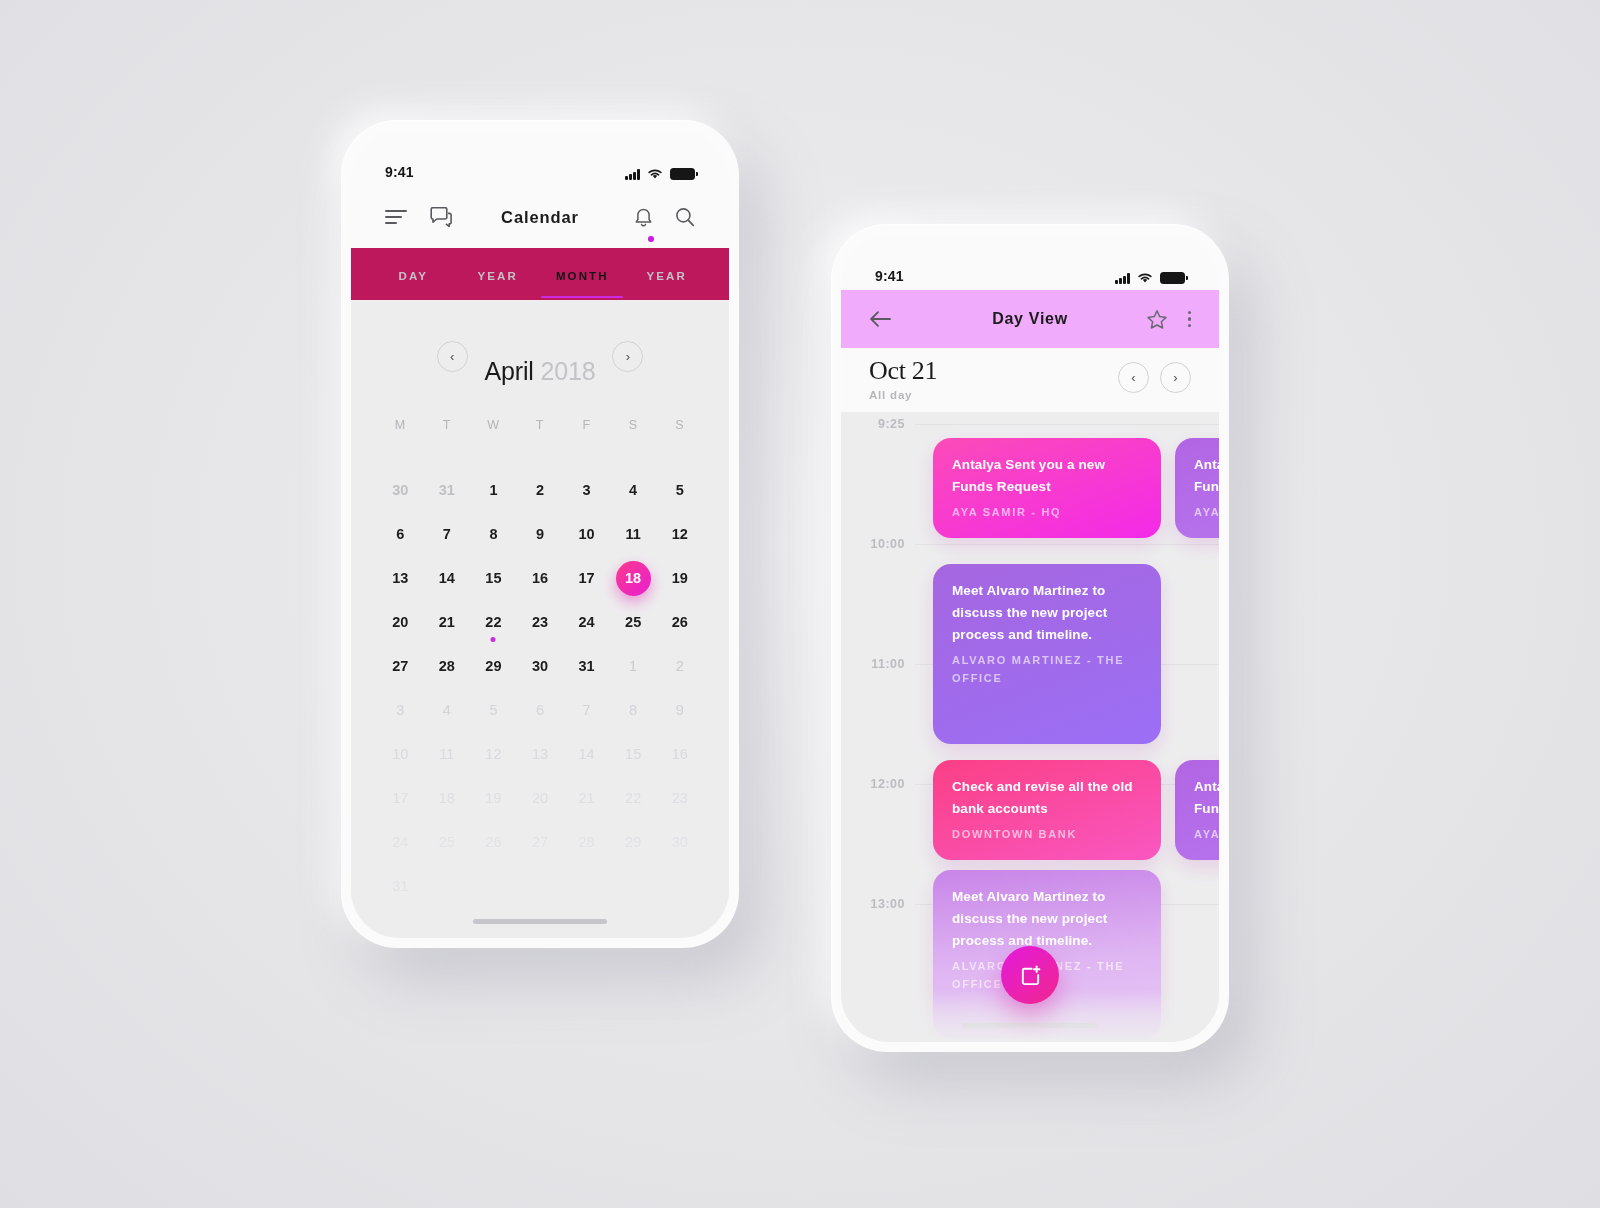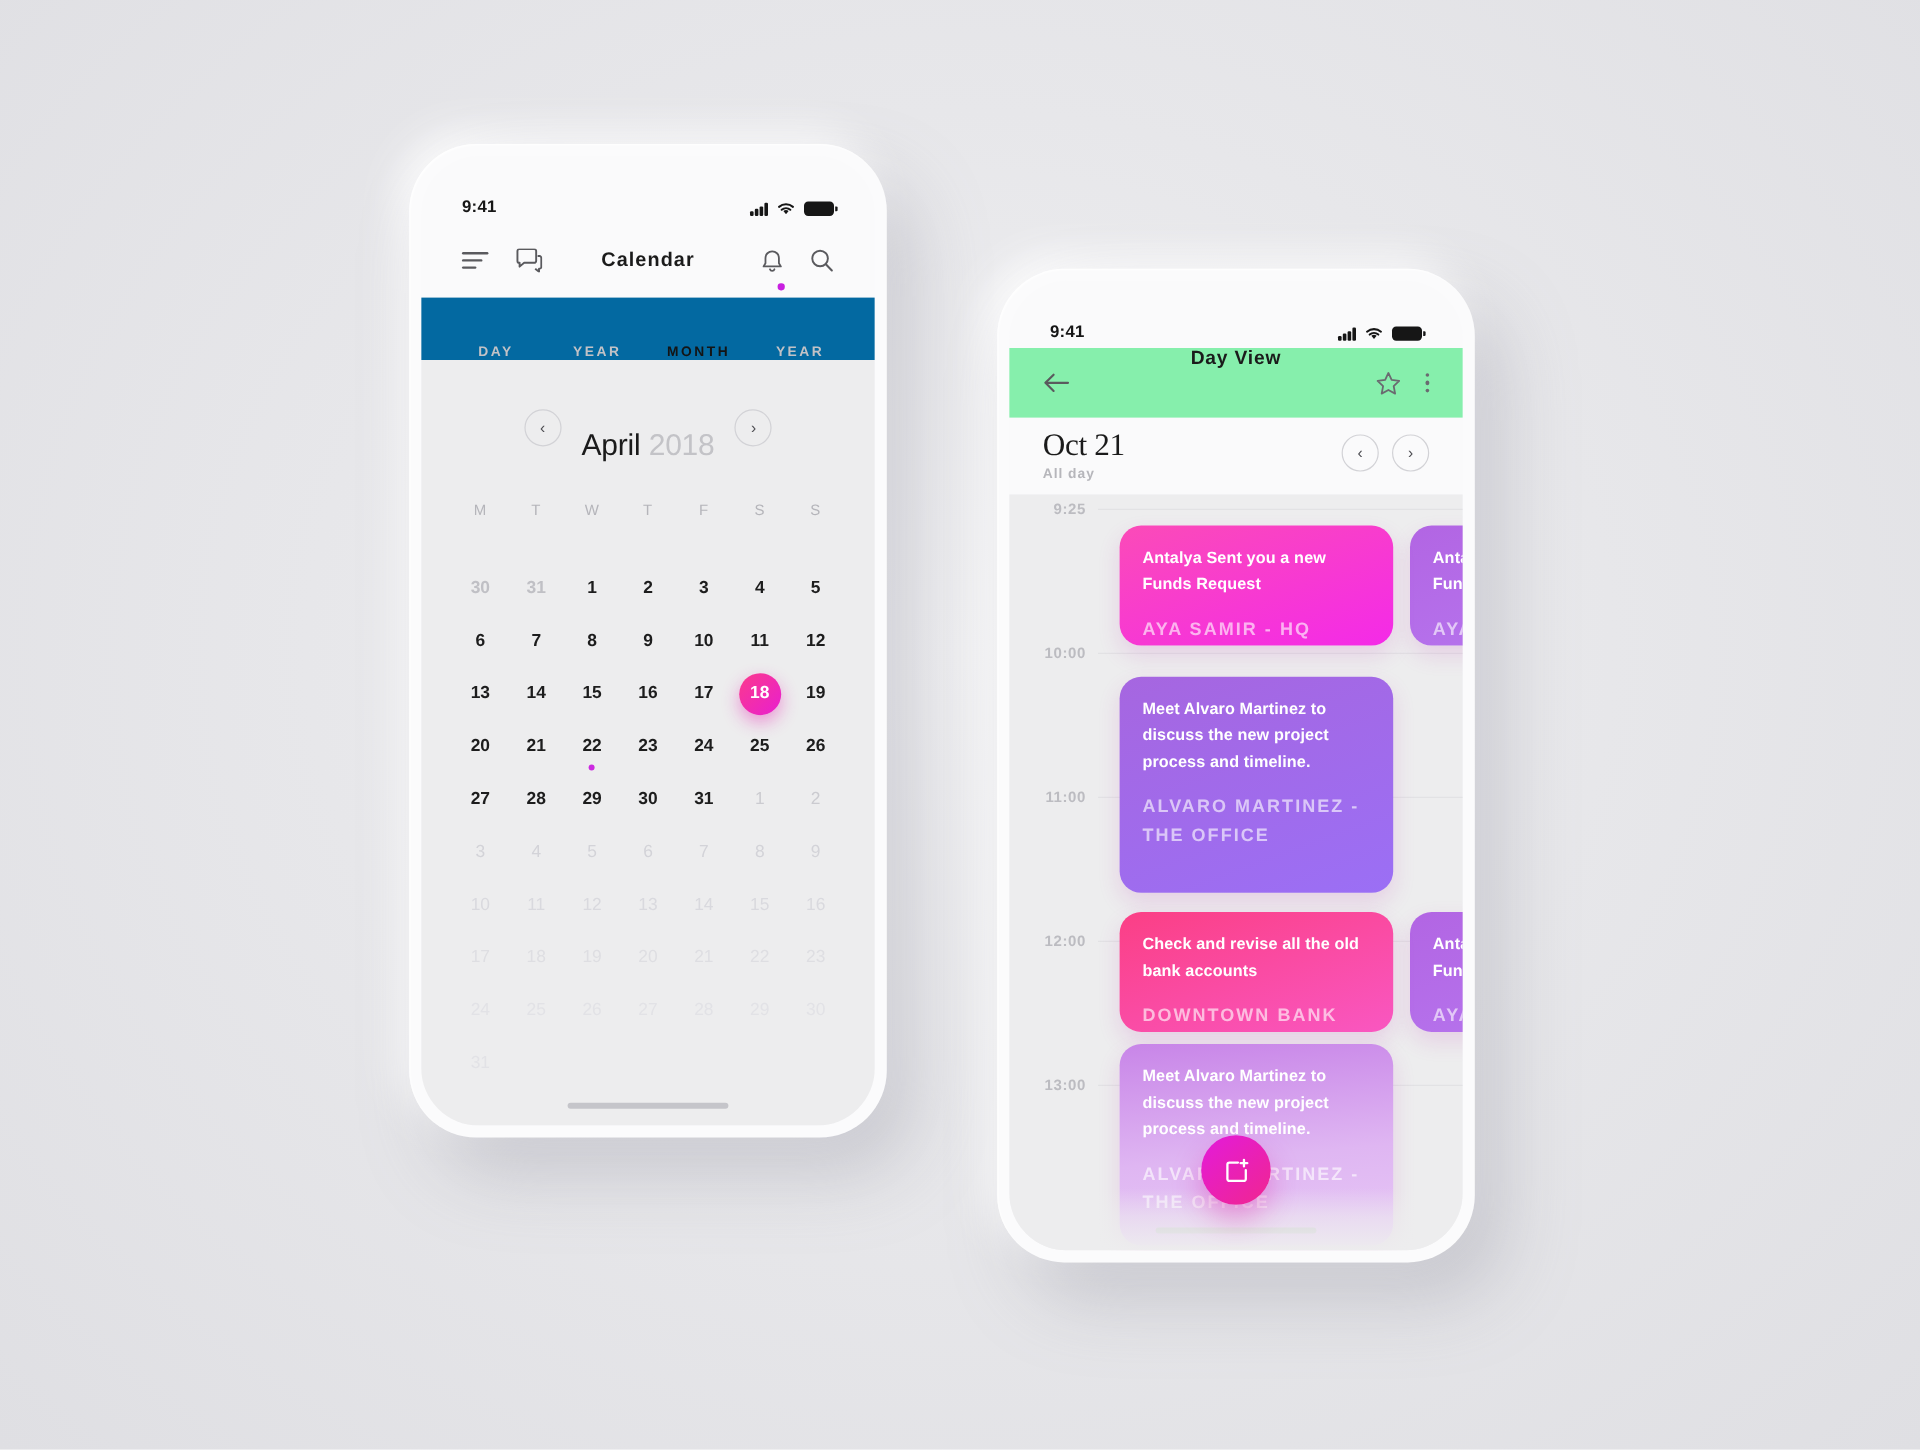--- a/index.html
+++ b/index.html
@@ -122,22 +122,22 @@
     background: #c81fe0;
     left: 14px;
     bottom: -14px;
   }
 
   
   .tabs {
     display: flex;
     padding: 0 20px;
     height: 52px;
-    align-items: flex-end;
-    background: #0369a1;
+    align-items: center;
+    background: #be185d;
   }
   .tab {
     flex: 1;
     text-align: center;
     font-size: 11.5px;
     letter-spacing: 2.1px;
     font-weight: bold;
     color: #c2c2c6;
     padding-top: 4px;
     cursor: pointer;
@@ -266,23 +266,24 @@
     transform: translateX(-50%);
     width: 134px; height: 5px;
     border-radius: 3px;
     background: #c5c5ca;
   }
 
   
   .day-topnav {
     height: 58px;
     display: flex;
+    align-items: center;
     padding: 0 28px;
     position: relative;
-    background: #86efac;
+    background: #f0abfc;
   }
   .day-topnav .nav-title {
     position: absolute; left: 0; right: 0; text-align: center;
     font-size: 16px; font-weight: bold; color: #1b1b1b; letter-spacing: 0.7px;
     pointer-events: none;
   }
   .kebab { display: flex; flex-direction: column; gap: 3.2px; }
   .kebab i { width: 3.2px; height: 3.2px; border-radius: 50%; background: #6a6a70; display:block; }
 
   .day-subhead {
@@ -342,26 +343,26 @@
     cursor: pointer;
     box-shadow: 0 8px 18px rgba(190,60,180,0.16);
   }
   .event-title {
     font-size: 13.5px;
     font-weight: bold;
     line-height: 1.62;
     letter-spacing: 0.1px;
   }
   .event-sub {
-    font-size: 15px;
+    font-size: 11px;
     font-weight: bold;
     letter-spacing: 1.7px;
     line-height: 1.65;
     color: rgba(255,255,255,0.62);
-    margin-top: 15px;
+    margin-top: 5px;
   }
 
   .grad-pink   { background: linear-gradient(160deg, #fb4bb8 0%, #f42ae8 100%); }
   .grad-purple { background: linear-gradient(160deg, #a666e0 0%, #9b6ff5 100%); }
   .grad-rose   { background: linear-gradient(160deg, #fb3f85 0%, #f martin 100%); }
   .grad-rose   { background: linear-gradient(160deg, #fb3f85 0%, #f957c1 100%); }
   .grad-fade   { background: linear-gradient(175deg, #c885e8 0%, #dfb6f2 55%, #e7c8f6 100%); }
   .grad-side   { background: linear-gradient(160deg, #b265e3 0%, #b778f0 100%); }
 
   .fade-mask {

